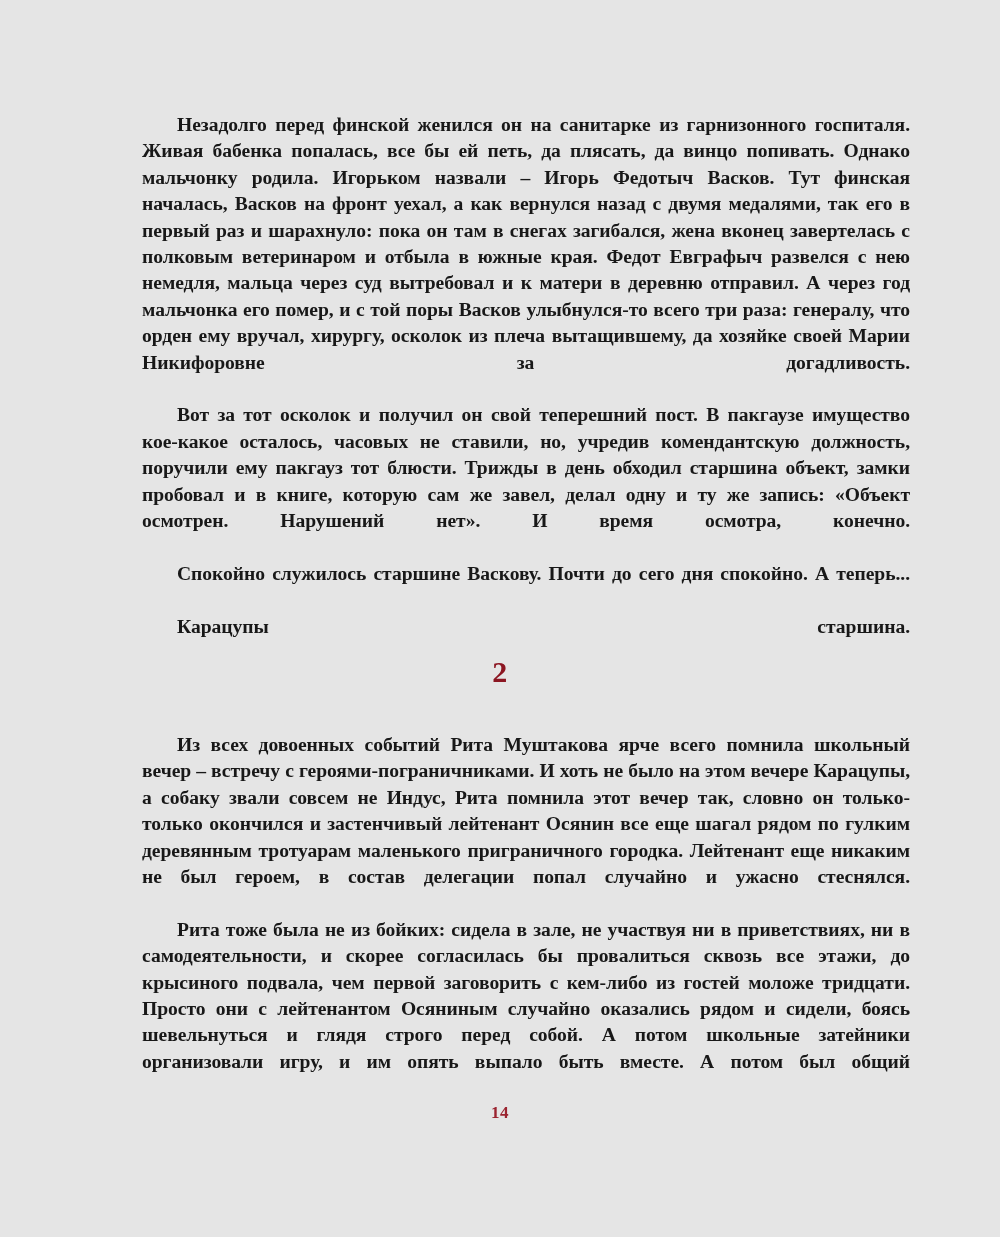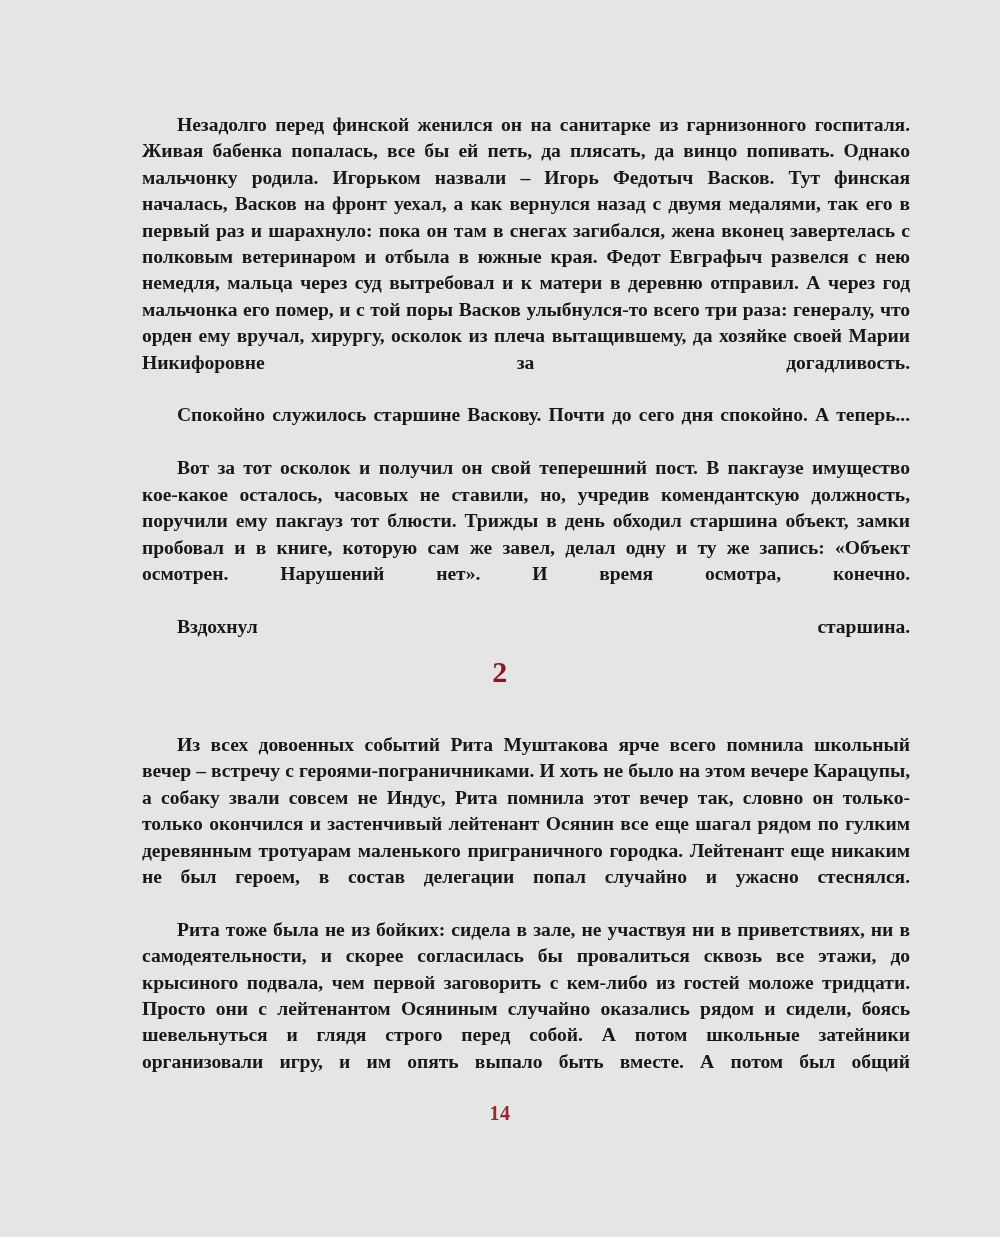--- a/index.html
+++ b/index.html
@@ -79,37 +79,37 @@
   }
 
   
   .folio {
     position: absolute;
     left: 0;
     right: 0;
     top: 1103px;
     text-align: center;
     font-family: "Liberation Serif", "DejaVu Serif", serif;
-    font-size: 20px;
+    font-size: 17px;
     font-weight: 700;
     line-height: 20px;
     color: #9b2430;
     letter-spacing: 0.6px;
   }
 </style>
 </head>
 <body>
 
 <div class="page">
 
   <div class="textblock">
     <p class="para">Незадолго перед финской женился он на санитарке из гарнизонного госпиталя. Живая бабенка попалась, все бы ей петь, да плясать, да винцо попивать. Однако мальчонку родила. Игорьком назвали – Игорь Федотыч Васков. Тут финская началась, Васков на фронт уехал, а как вернулся назад с двумя медалями, так его в первый раз и шарахнуло: пока он там в снегах загибался, жена вконец завертелась с полковым ветеринаром и отбыла в южные края. Федот Евграфыч развелся с нею немедля, мальца через суд вытребовал и к матери в деревню отправил. А через год мальчонка его помер, и с той поры Васков улыбнулся-то всего три раза: генералу, что орден ему вручал, хирургу, осколок из плеча вытащившему, да хозяйке своей Марии Никифоровне за догадливость.</p>
+    <p class="para">Вот за тот осколок и получил он свой теперешний пост. В пакгаузе имущество кое-какое осталось, часовых не ставили, но, учредив комендантскую должность, поручили ему пакгауз тот блюсти. Трижды в день обходил старшина объект, замки пробовал и в книге, которую сам же завел, делал одну и ту же запись: «Объект осмотрен. Нарушений нет». И время осмотра, конечно.</p>
     <p class="para">Спокойно служилось старшине Васкову. Почти до сего дня спокойно. А теперь...</p>
-    <p class="para">Вот за тот осколок и получил он свой теперешний пост. В пакгаузе имущество кое-какое осталось, часовых не ставили, но, учредив комендантскую должность, поручили ему пакгауз тот блюсти. Трижды в день обходил старшина объект, замки пробовал и в книге, которую сам же завел, делал одну и ту же запись: «Объект осмотрен. Нарушений нет». И время осмотра, конечно.</p>
-    <p class="para">Вздохнул старшина.</p>
+    <p class="para">Карацупы старшина.</p>
   </div>
 
   <div class="chapter-number">2</div>
 
   <div class="textblock-2">
     <p class="para">Из всех довоенных событий Рита Муштакова ярче всего помнила школьный вечер – встречу с героями-пограничниками. И хоть не было на этом вечере Карацупы, а собаку звали совсем не Индус, Рита помнила этот вечер так, словно он только-только окончился и застенчивый лейтенант Осянин все еще шагал рядом по гулким деревянным тротуарам маленького приграничного городка. Лейтенант еще никаким не был героем, в состав делегации попал случайно и ужасно стеснялся.</p>
     <p class="para">Рита тоже была не из бойких: сидела в зале, не участвуя ни в приветствиях, ни в самодеятельности, и скорее согласилась бы провалиться сквозь все этажи, до крысиного подвала, чем первой заговорить с кем-либо из гостей моложе тридцати. Просто они с лейтенантом Осяниным случайно оказались рядом и сидели, боясь шевельнуться и глядя строго перед собой. А потом школьные затейники организовали игру, и им опять выпало быть вместе. А потом был общий</p>
   </div>
 
   <div class="folio">14</div>

